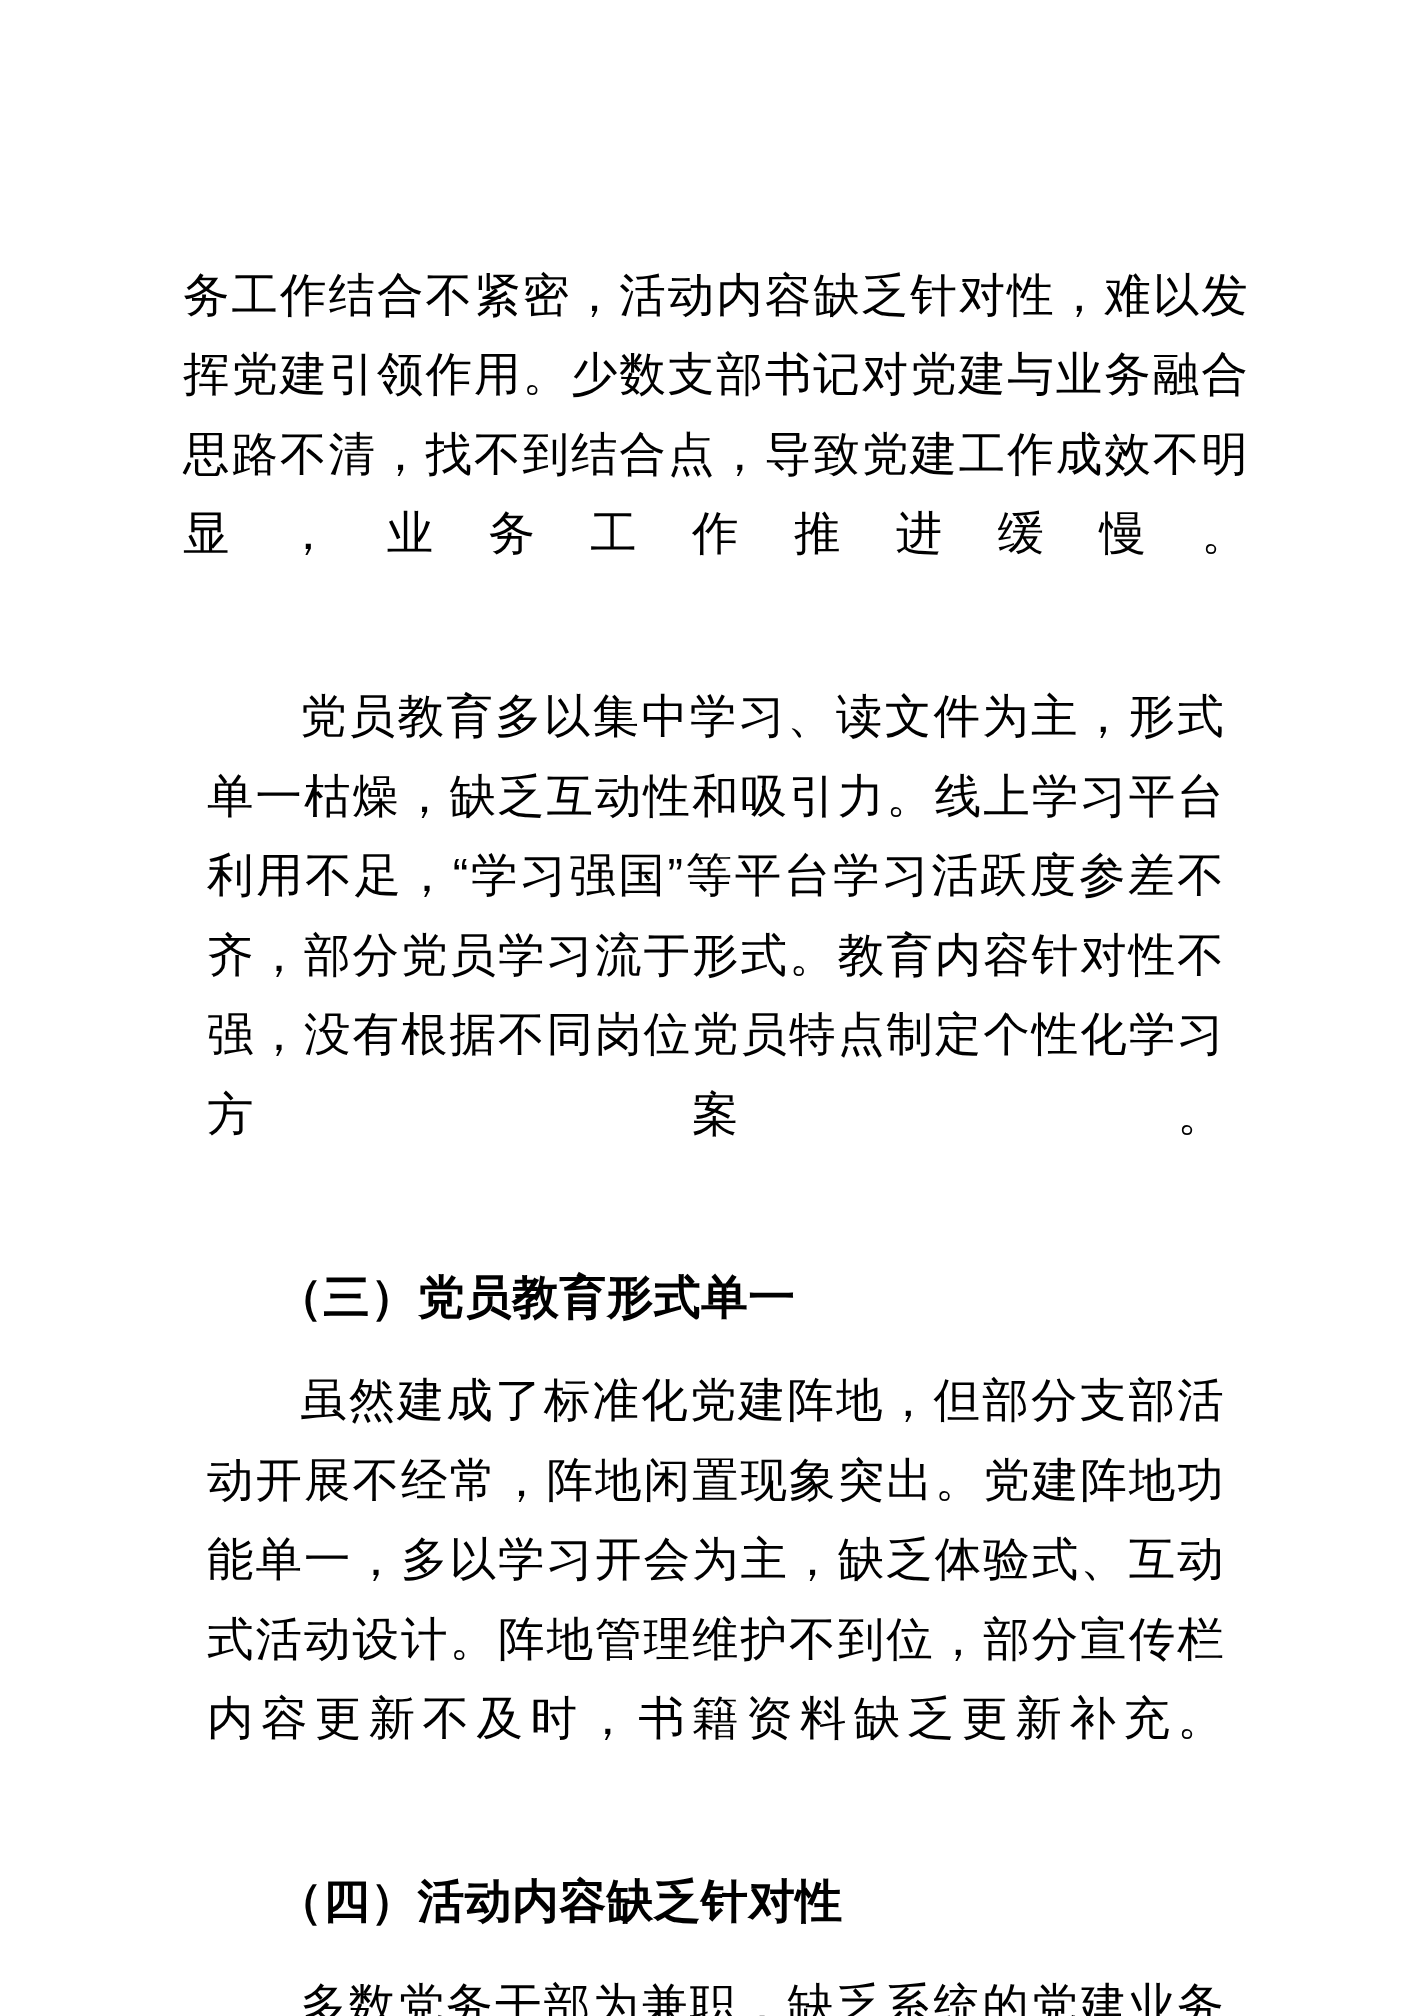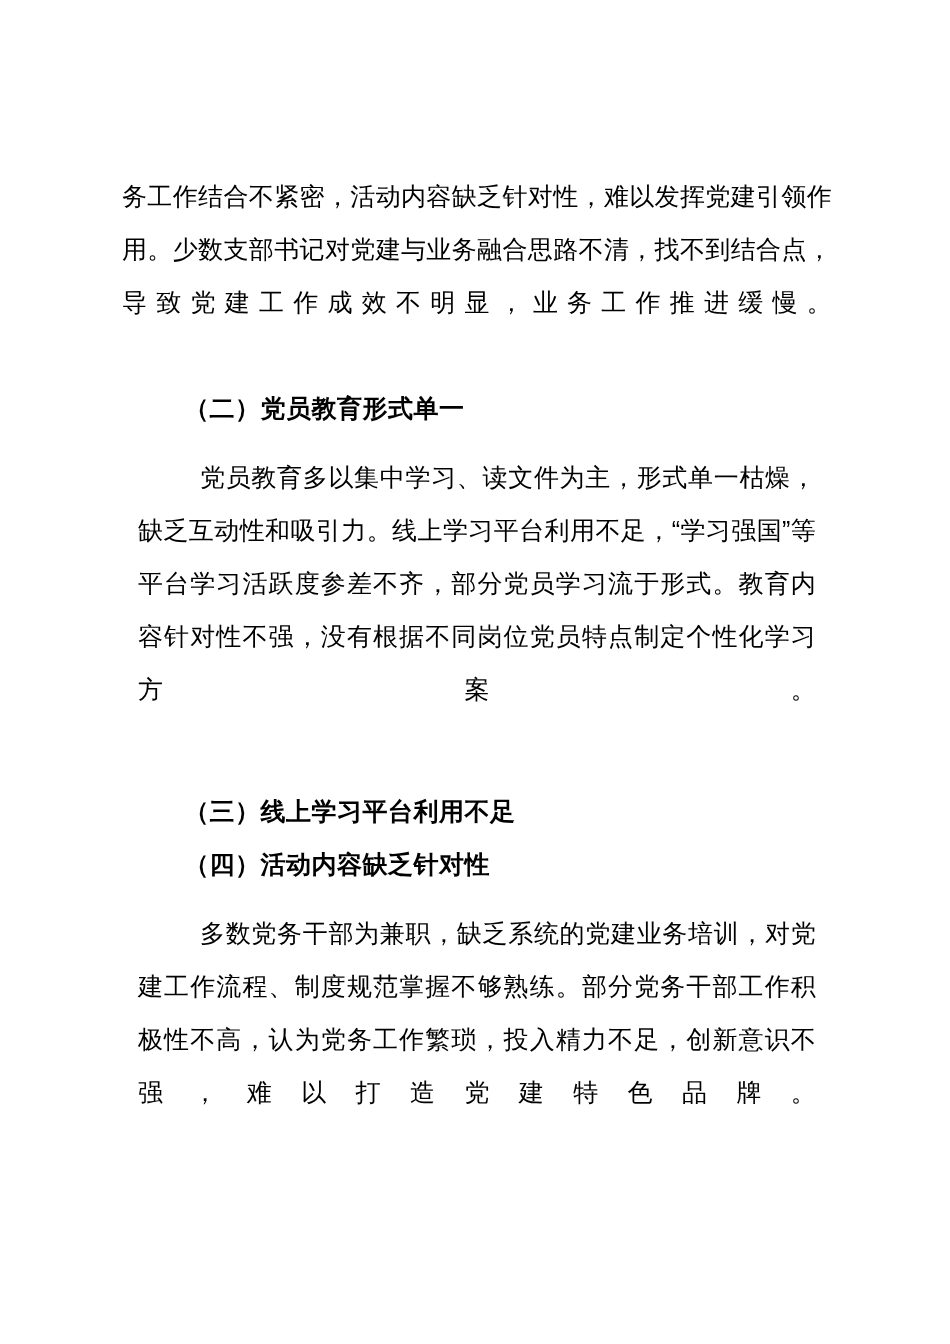--- a/index.html
+++ b/index.html
@@ -21,21 +21,21 @@
     position: absolute;
     left: 122px;
     top: 170px;
     width: 710px;
   }
 
   
   .doc-text {
     font-family: "Liberation Sans", "DejaVu Sans", sans-serif;
     color: #000000;
-    font-size: 25px;
+    font-size: 31px;
     line-height: 53px;
     letter-spacing: 0.2px;
     text-align: justify;
     text-justify: inter-character;
     -webkit-text-size-adjust: none;
   }
 
   
   .para-cont {
     margin: 0;
@@ -66,25 +66,25 @@
   }
 </style>
 </head>
 <body>
 
 <div class="page">
   <div class="content">
 
     <p class="doc-text para-cont">务工作结合不紧密，活动内容缺乏针对性，难以发挥党建引领作用。少数支部书记对党建与业务融合思路不清，找不到结合点，导致党建工作成效不明显，业务工作推进缓慢。</p>
 
-    <p class="doc-text heading">（二）党员教育形式单一</p>
 
     <p class="doc-text para">党员教育多以集中学习、读文件为主，形式单一枯燥，缺乏互动性和吸引力。线上学习平台利用不足，“学习强国”等平台学习活跃度参差不齐，部分党员学习流于形式。教育内容针对性不强，没有根据不同岗位党员特点制定个性化学习方案。</p>
 
-    <p class="doc-text heading">（三）线上学习平台利用不足</p>
+    <p class="doc-text heading">（三）党员教育形式单一</p>
 
+    <p class="doc-text para">虽然建成了标准化党建阵地，但部分支部活动开展不经常，阵地闲置现象突出。党建阵地功能单一，多以学习开会为主，缺乏体验式、互动式活动设计。阵地管理维护不到位，部分宣传栏内容更新不及时，书籍资料缺乏更新补充。</p>
 
     <p class="doc-text heading">（四）活动内容缺乏针对性</p>
 
     <p class="doc-text para">多数党务干部为兼职，缺乏系统的党建业务培训，对党建工作流程、制度规范掌握不够熟练。部分党务干部工作积极性不高，认为党务工作繁琐，投入精力不足，创新意识不强，难以打造党建特色品牌。</p>
 
   </div>
 </div>
 
 </body></html>

